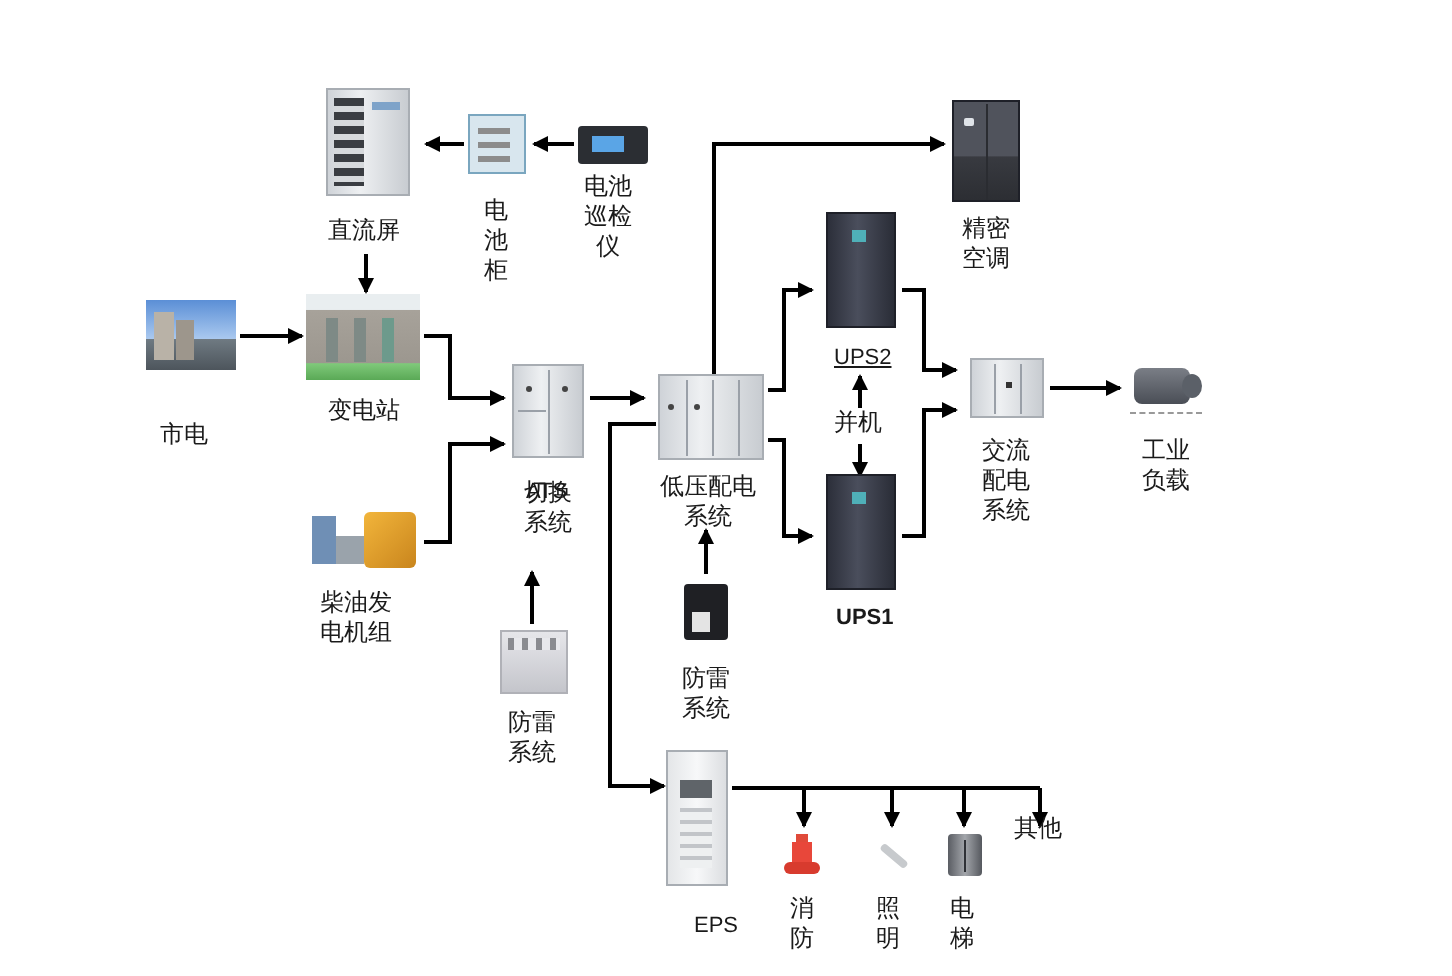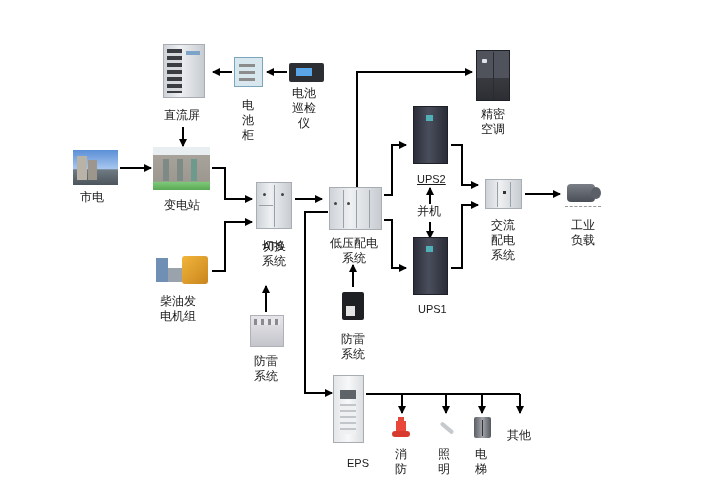--- a/index.html
+++ b/index.html
@@ -69,21 +69,21 @@
       <path d="M446,394 L446,413" marker-end="url(#ah)"></path>
       <path d="M482,394 L482,413" marker-end="url(#ah)"></path>
       <path d="M520,394 L520,413" marker-end="url(#ah)"></path>
     </g>
   </svg>
 
   <div class="node" style="left:73px;top:150px;width:45px;height:35px;background:linear-gradient(180deg,#5b8fd6 0%,#a9c8ef 55%,#6f7a82 56%,#4d555c 100%);">
     <div style="position:absolute;left:4px;top:6px;width:10px;height:24px;background:#b9b2a7;"></div>
     <div style="position:absolute;left:15px;top:10px;width:9px;height:20px;background:#9d968c;"></div>
   </div>
-  <div class="lbl" style="left:80px;top:190px;">市电</div>
+  <div class="lbl" style="left:80px;top:210px;">市电</div>
 
   <div class="node" style="left:153px;top:147px;width:57px;height:43px;background:linear-gradient(180deg,#e9eef0 0%,#e9eef0 18%,#a7a29a 19%,#9c978f 80%,#7fc97a 81%,#5aa956 100%);">
     <div style="position:absolute;left:10px;top:12px;width:6px;height:22px;background:#7e8a86;"></div>
     <div style="position:absolute;left:24px;top:12px;width:6px;height:22px;background:#7e8a86;"></div>
     <div style="position:absolute;left:38px;top:12px;width:6px;height:22px;background:#6d9a8c;"></div>
   </div>
   <div class="lbl" style="left:164px;top:198px;">变电站</div>
 
   <div class="node cab-gray" style="left:163px;top:44px;width:42px;height:54px;">
     <div style="position:absolute;left:3px;top:4px;width:15px;height:44px;background:repeating-linear-gradient(180deg,#3a3d42 0 4px,#d6d9dc 4px 7px);"></div>
@@ -157,21 +157,21 @@
   <div class="node cab-dark" style="left:413px;top:106px;width:35px;height:58px;">
     <div style="position:absolute;left:12px;top:8px;width:7px;height:6px;background:#4fb0b8;"></div>
   </div>
   <div class="lbl en" style="left:417px;top:172px;text-decoration:underline;">UPS2</div>
 
   <div class="lbl" style="left:417px;top:204px;">并机</div>
 
   <div class="node cab-dark" style="left:413px;top:237px;width:35px;height:58px;">
     <div style="position:absolute;left:12px;top:8px;width:7px;height:6px;background:#4fb0b8;"></div>
   </div>
-  <div class="lbl en" style="left:418px;top:302px;">UPS1</div>
+  <div class="lbl en" style="left:418px;top:302px;font-weight:bold;">UPS1</div>
 
   <div class="node cab-gray" style="left:485px;top:179px;width:37px;height:30px;">
     <div class="panel-line" style="left:11px;top:2px;width:1px;height:25px;"></div>
     <div class="panel-line" style="left:24px;top:2px;width:1px;height:25px;"></div>
     <div style="position:absolute;left:17px;top:11px;width:3px;height:3px;background:#333;"></div>
   </div>
   <div class="lbl" style="left:491px;top:218px;">交流
 配电
 系统</div>
 
@@ -202,15 +202,15 @@
   </div>
   <div class="lbl" style="left:438px;top:447px;">照
 明</div>
 
   <div class="node" style="left:474px;top:417px;width:17px;height:21px;background:linear-gradient(90deg,#5a5d63,#a3a6ab 50%,#55585e);border-radius:2px;">
     <div class="panel-line" style="left:8px;top:3px;width:1px;height:16px;background:#2f3136;"></div>
   </div>
   <div class="lbl" style="left:475px;top:447px;">电
 梯</div>
 
-  <div class="lbl" style="left:507px;top:428px;">其他</div>
+  <div class="lbl" style="left:507px;top:408px;font-family:Liberation Mono, monospace;">其他</div>
 
 </div>
 
 </body></html>

